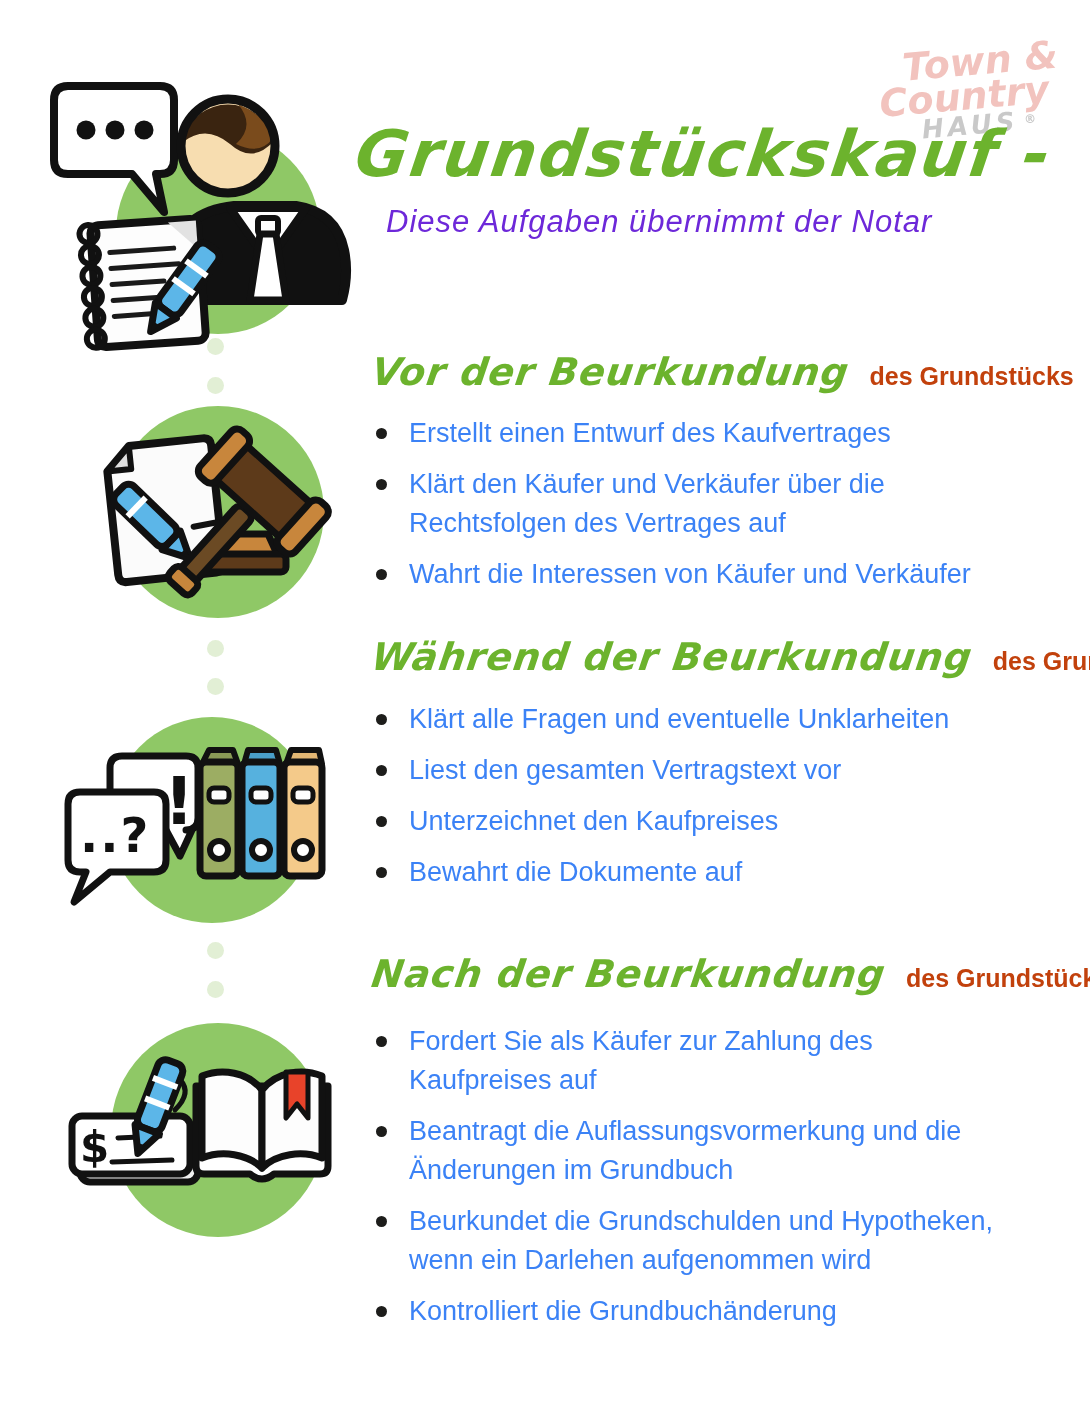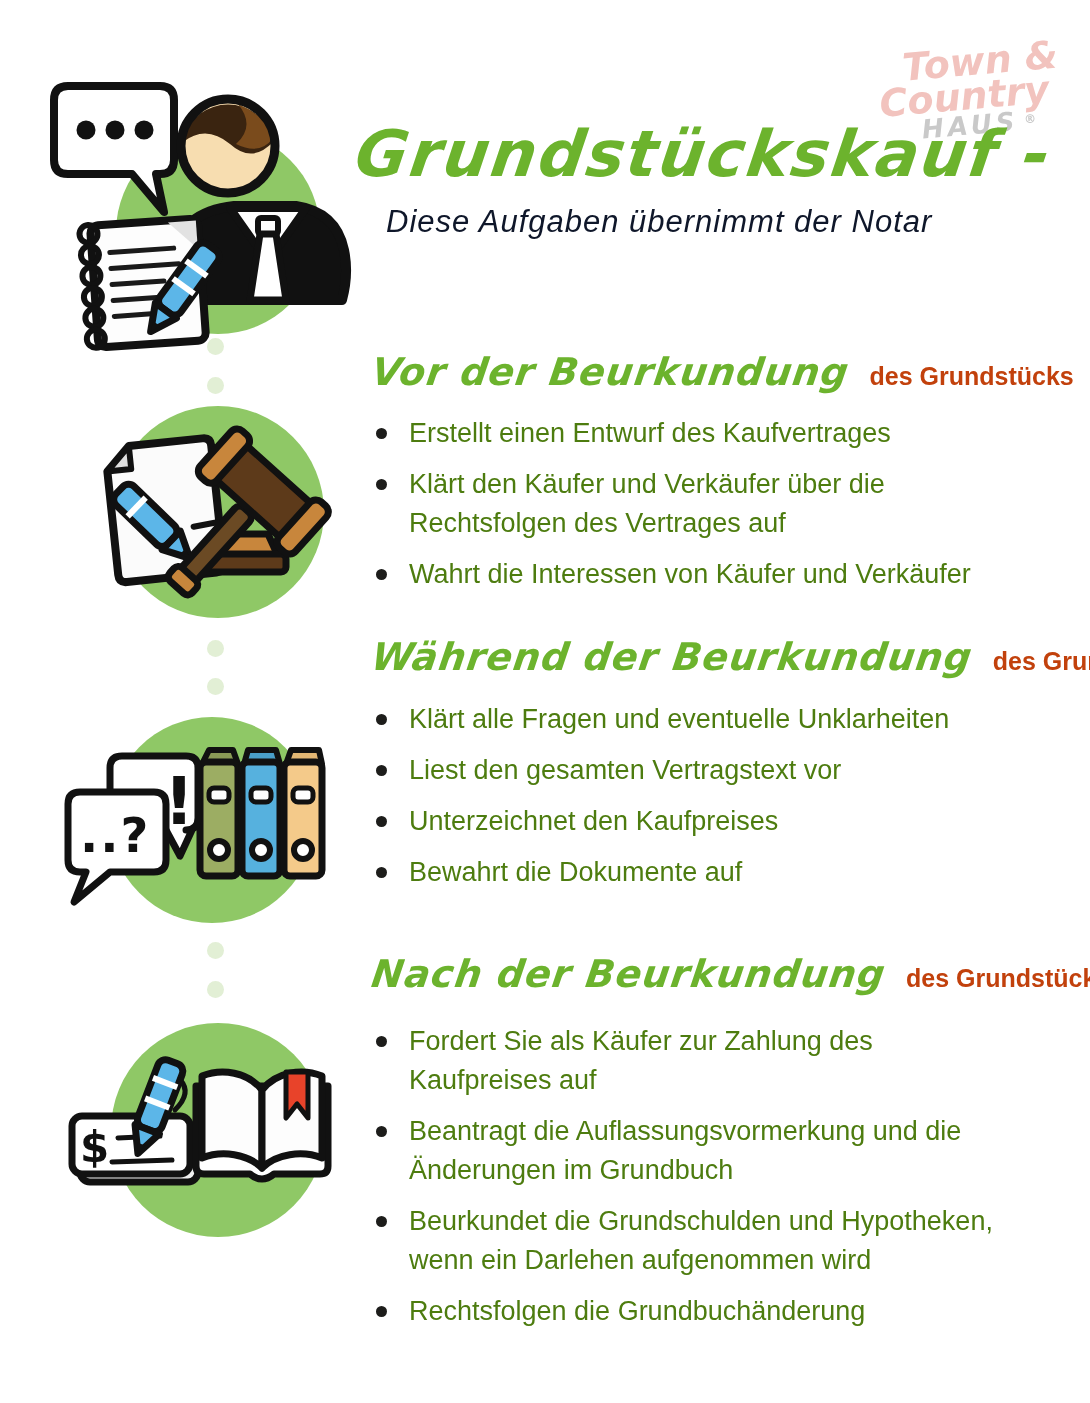--- a/index.html
+++ b/index.html
@@ -4,21 +4,21 @@
 <style>
   html,body{margin:0;padding:0;background:#fff;}
   .page{position:relative;width:1090px;height:1403px;background:#ffffff;overflow:hidden;
         font-family:"Liberation Sans",sans-serif;color:#1d1d1b;}
 
   
   .title{position:absolute;left:356px;top:122px;font-size:64px;line-height:1;
          color:#6cb32d;font-weight:700;font-style:italic;
          font-family:"DejaVu Sans",sans-serif;}
   .title .skew{display:inline-block;transform:skewX(-8deg);letter-spacing:2px;}
-  .subtitle{position:absolute;left:386px;top:204px;font-size:31px;color:#0f172a;
+  .subtitle{position:absolute;left:386px;top:204px;font-size:31px;color:#6d28d9;
             font-style:italic;letter-spacing:1px;}
 
   
   .logo{position:absolute;top:46px;right:26px;width:185px;transform:rotate(-5deg);
         font-style:italic;font-weight:700;font-family:"DejaVu Sans",sans-serif;}
   .logo-line1{color:#f2c3be;font-size:38px;line-height:.85;padding-left:26px;}
   .logo-line2{color:#f2c3be;font-size:38px;line-height:.95;}
   .logo-haus-row{padding-left:40px;line-height:.9;}
   .logo-haus{color:#c9c9c9;font-size:26px;letter-spacing:4px;}
   .logo-reg{color:#c9c9c9;font-size:12px;vertical-align:super;margin-left:6px;}
@@ -28,21 +28,21 @@
   .script-heading{display:inline-block;transform:skewX(-8deg);
                   font-family:"DejaVu Sans",sans-serif;font-style:italic;font-weight:700;
                   font-size:38px;color:#6cb32d;letter-spacing:1px;}
   .heading-suffix{font-size:25px;font-weight:700;color:#c2410c;margin-left:16px;}
   .h1{top:350px;} .h2{top:635px;} .h3{top:952px;}
 
   
   ul.bullets{position:absolute;left:372px;width:648px;margin:0;padding:0;list-style:none;}
   .l1{top:414px;} .l2{top:700px;} .l3{top:1022px;}
   ul.bullets li{position:relative;padding-left:37px;margin-bottom:12px;
-                font-size:27px;line-height:39px;color:#4d7c0f;}
+                font-size:27px;line-height:39px;color:#3b82f6;}
   ul.bullets li::before{content:"";position:absolute;left:4px;top:14px;width:11px;height:11px;
                         border-radius:50%;background:#1d1d1b;}
 
   
   .icon{position:absolute;overflow:visible;}
   .icon-notary{left:38px;top:72px;}
   .icon-gavel{left:92px;top:398px;}
   .icon-bubbles{left:52px;top:700px;}
   .icon-book{left:50px;top:1012px;}
   .icon text{font-family:"DejaVu Sans",sans-serif;font-weight:800;fill:#111;}
@@ -226,16 +226,16 @@
   </ul>
 
   <div class="heading h3">
     <span class="script-heading">Nach der Beurkundung</span>
     <span class="heading-suffix">des Grundstücks</span>
   </div>
   <ul class="bullets l3">
     <li><span>Fordert Sie als Käufer zur Zahlung des Kaufpreises auf</span></li>
     <li><span>Beantragt die Auflassungsvormerkung und die Änderungen im Grundbuch</span></li>
     <li><span>Beurkundet die Grundschulden und Hypotheken, wenn ein Darlehen aufgenommen wird</span></li>
-    <li><span>Rechtsfolgen die Grundbuchänderung</span></li>
+    <li><span>Kontrolliert die Grundbuchänderung</span></li>
   </ul>
 
 </div>
 
 </body></html>

